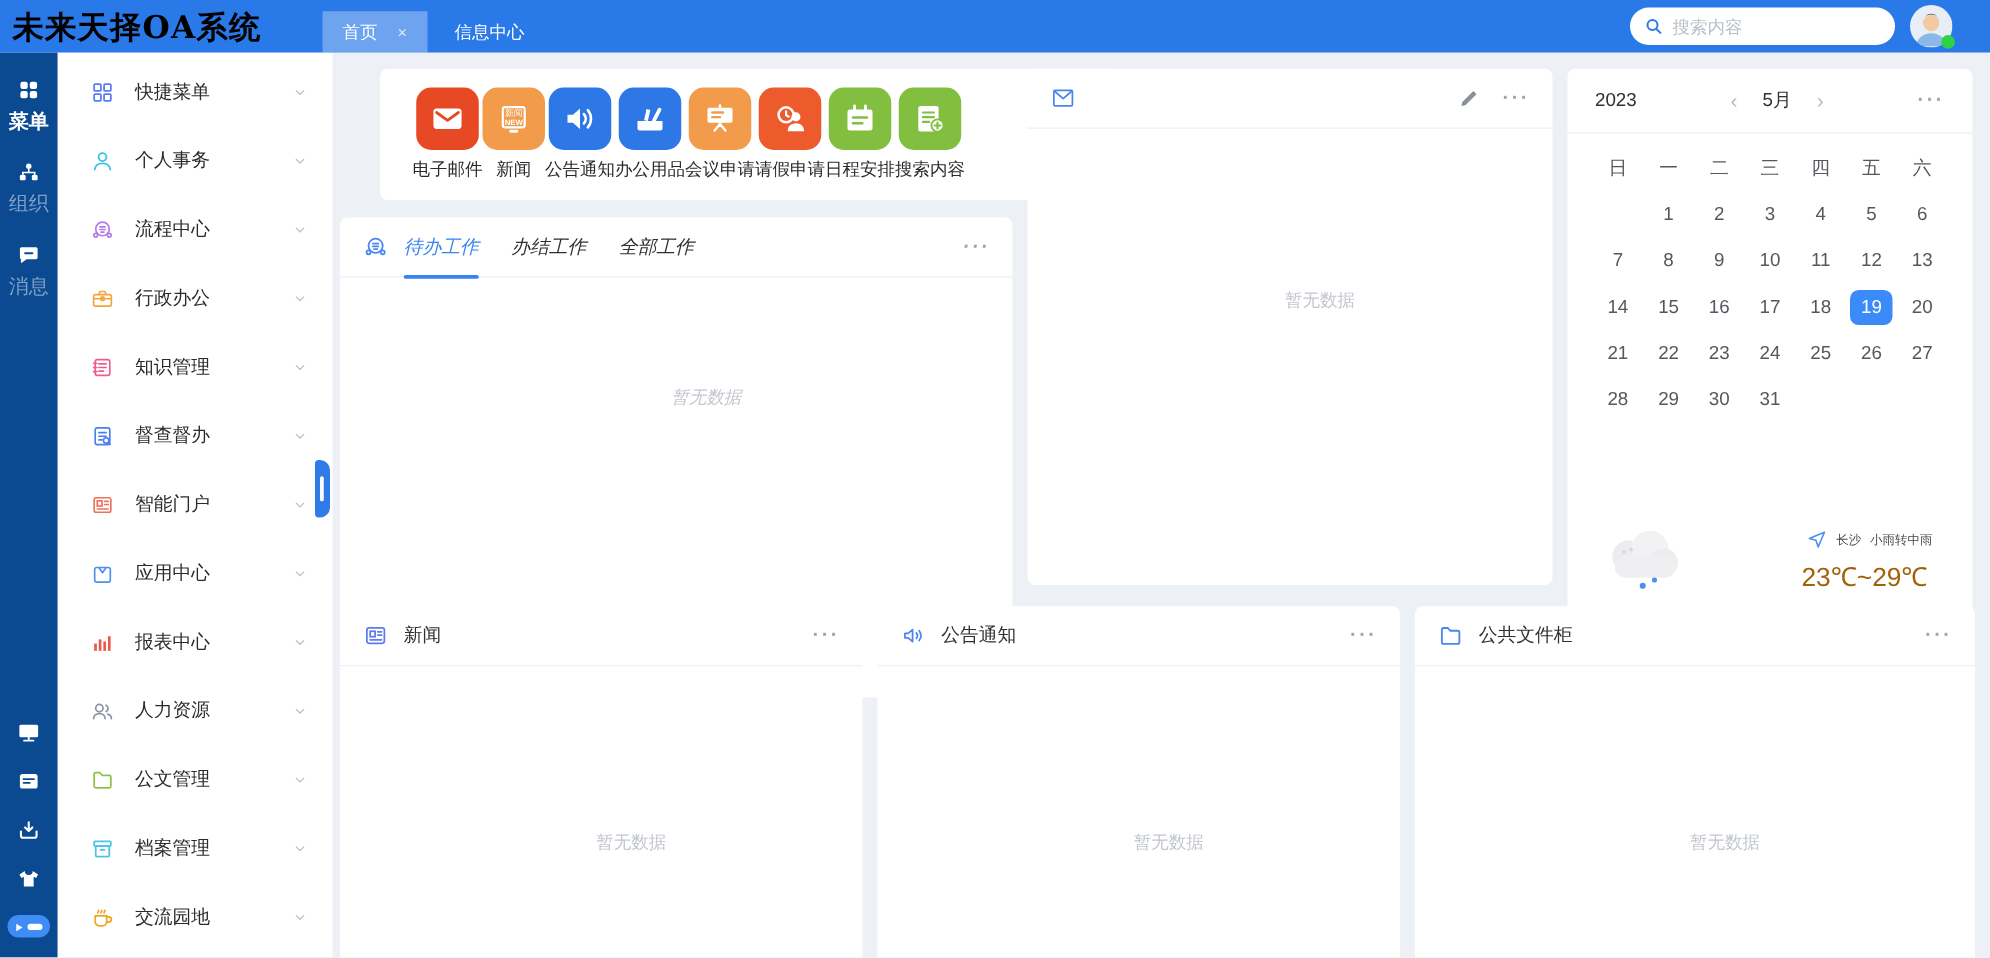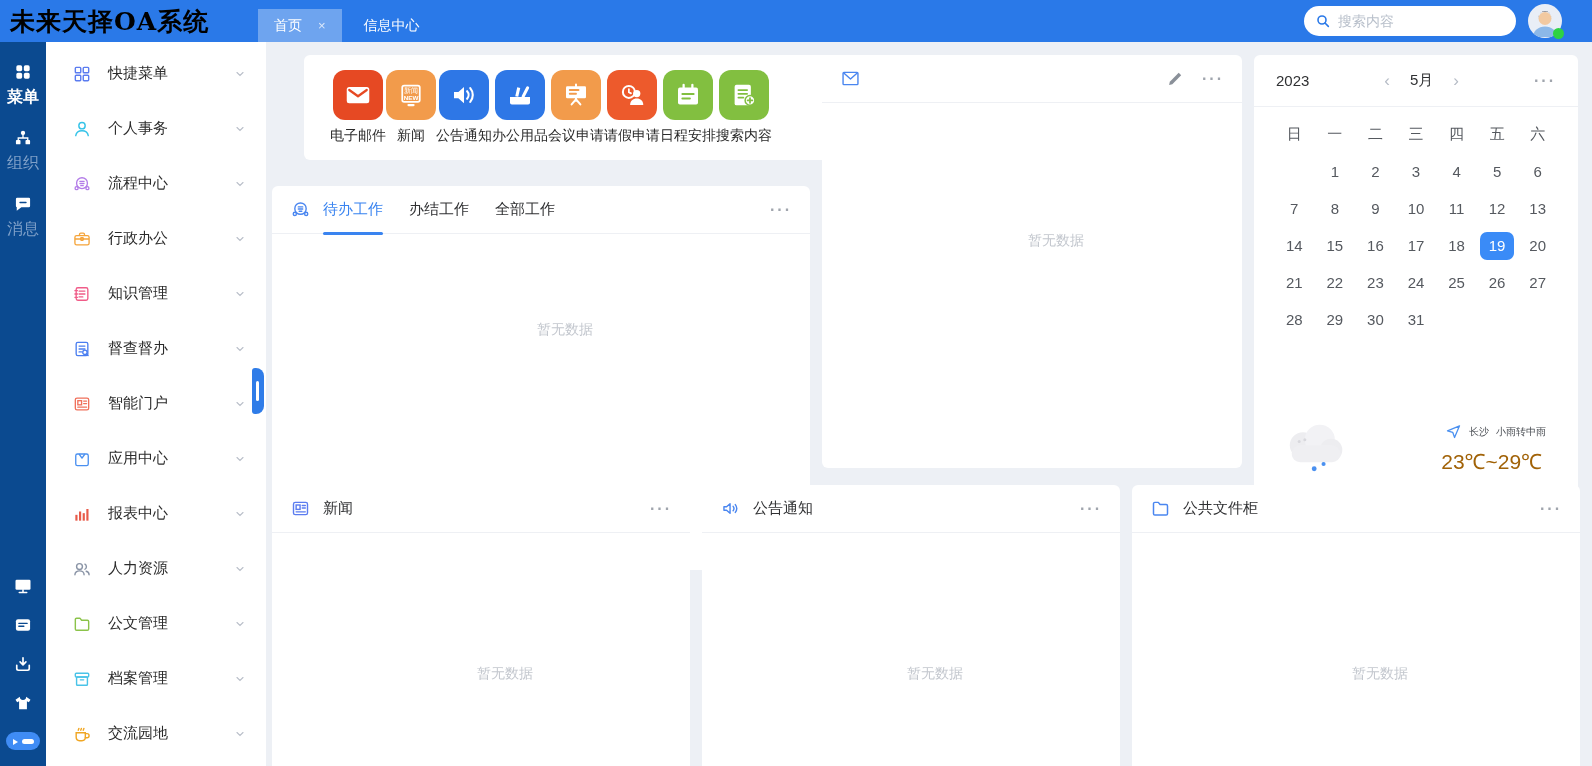--- a/index.html
+++ b/index.html
@@ -56,21 +56,21 @@
   .pencil + .more { margin-left:18px; }
   .card-title { font-size:15px; color:#303133; }
   .empty { display:flex; align-items:center; justify-content:center; color:#c3c7ce; font-size:14px;padding-left:48px; }
 
   #card-quick { left:6px; top:13px; width:586px; height:105px; display:flex; align-items:center; justify-content:flex-start; padding:0 26px;margin-left:32px; }
   .q-item { display:flex; flex-direction:column; align-items:center; cursor:pointer; }
   .q-tile { width:50px; height:50px; border-radius:12px; display:flex; align-items:center; justify-content:center; }
   .q-tile svg { width:30px; height:30px; }
   .q-label { margin-top:7px; font-size:14px; color:#2b2b2b; white-space:nowrap; }
 
-  #card-todo { left:6px; top:144px; width:538px; height:384px; }
+  #card-todo { left:6px; top:132px; width:538px; height:384px;font-style:italic; }
   #todo-body { height:249px; padding-bottom:57px; }
   #card-mail { left:556px; top:13px; width:420px; height:413px; }
   #mail-body { height:364px; padding-bottom:88px; }
 
   #card-cal { left:988px; top:13px; width:324px; height:442px; }
   .cal-head { height:52px; display:flex; align-items:center; padding:0 22px; border-bottom:1px solid #eef0f4; font-size:15px; color:#303133; }
   .cal-nav { flex:1; display:flex; align-items:center; justify-content:center; gap:20px; }
   .cal-arrow { color:#b6bcc6; font-size:17px; cursor:pointer; line-height:1; }
   .cal-grid { display:grid; grid-template-columns:repeat(7,1fr); grid-auto-rows:37px; padding:9px 20px 0; }
   .cal-wd, .cal-cell { font-size:15px; color:#55595f; display:flex; align-items:center; justify-content:center; }

